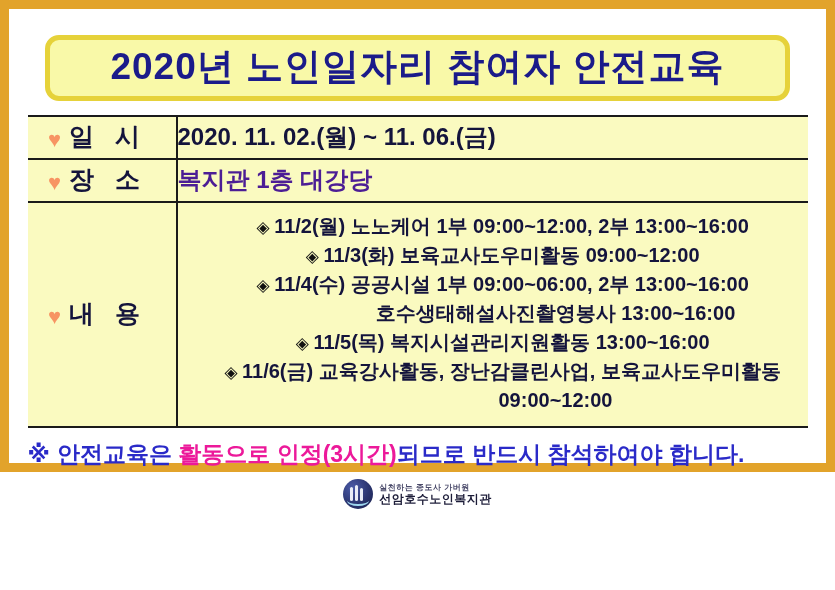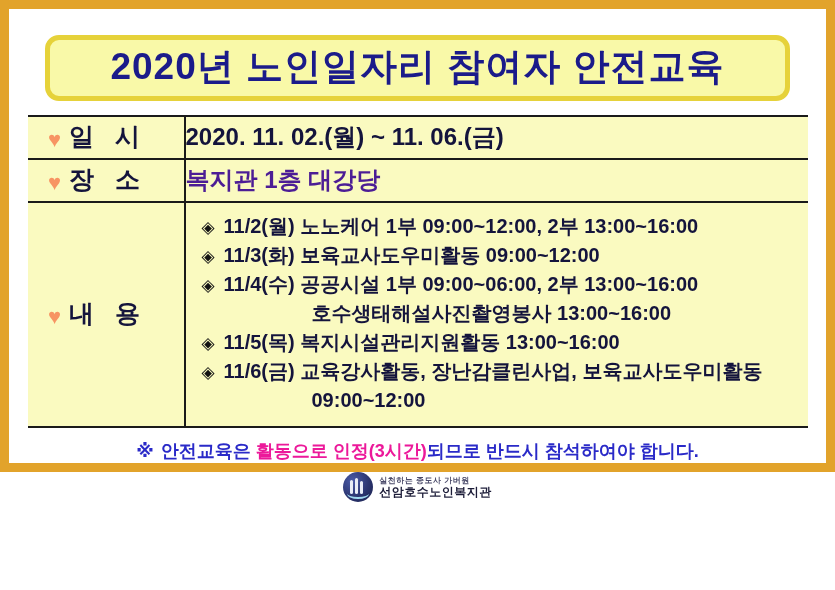--- a/index.html
+++ b/index.html
@@ -62,21 +62,21 @@
     border-bottom: 2px solid #1a1a1a;
   }
   .info-table td {
     background: #FAFAC0;
     padding: 0;
     vertical-align: middle;
   }
   td.label-cell {
     width: 140px;
     border-right: 2px solid #1a1a1a;
-    padding: 3px 16px 5px 0;
+    padding: 3px 8px 5px 0;
     text-align: center;
     white-space: nowrap;
   }
   .heart-icon {
     display: inline-block;
     color: #F79463;
     font-size: 22px;
     line-height: 1;
     vertical-align: -2px;
     margin-right: 6px;
@@ -98,20 +98,21 @@
     color: #14143c;
     white-space: nowrap;
     line-height: 1.25;
   }
   .value-text .hl-red { color: #E8140C; }
   .value-text.magenta { color: #4c1d95; }
 
   
   td.content-cell {
     padding: 9px 0 11px 16px;
+    text-align: center;
   }
   .content-line {
     font-size: 20px;
     font-weight: bold;
     color: #14143c;
     line-height: 1.45;
     white-space: nowrap;
   }
   .content-line .bullet {
     display: inline-block;
@@ -120,22 +121,21 @@
     font-size: 17px;
   }
   .content-line.indent {
     padding-left: 110px;
   }
 
   
   .note {
     width: 780px;
     margin: 11px auto 0 auto;
-    text-align: center;
-    font-size: 18px;
+    font-size: 23px;
     font-weight: bold;
     color: #2A2AC8;
     white-space: nowrap;
   }
   .note .mark { color: #2A2AC8; margin-right: 7px; }
   .note .magenta { color: #EC199A; }
 
   
   .logo-row {
     margin-top: 9px;

